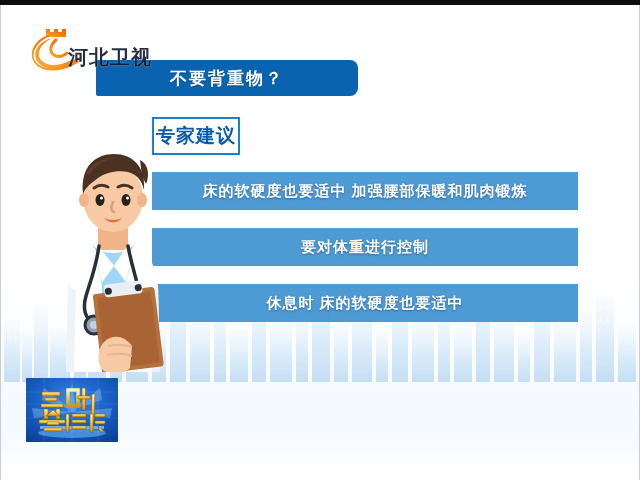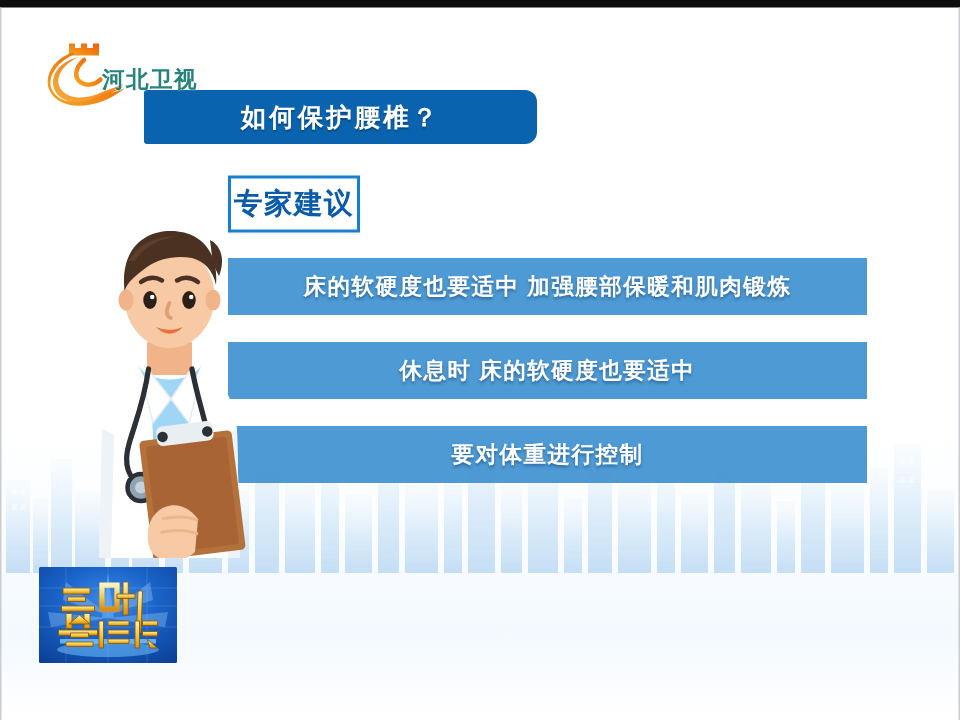--- a/index.html
+++ b/index.html
@@ -42,22 +42,22 @@
     z-index:0;
   }
 
   
   .channel-logo{
     position:absolute;left:26px;top:26px;width:108px;height:48px;z-index:30;
   }
   .channel-logo svg{display:block;}
   .channel-logo-text{
     position:absolute;left:42px;top:18px;
-    font-size:15px;font-weight:700;letter-spacing:1px;
-    color:#0f766e;opacity:.9;
+    font-size:20px;font-weight:700;letter-spacing:1px;
+    color:#0f172a;opacity:.9;
     text-shadow:0 0 1px rgba(255,255,255,.9);
     white-space:nowrap;
   }
 
   
   .title-banner{
     position:absolute;left:96px;top:60px;
     width:262px;height:36px;
     background:#0a63ae;
     border-radius:2px 8px 8px 2px;
@@ -214,36 +214,36 @@
                C44 44 24 48 13 41 C1 33 4 16 22 9 Z" fill="url(#lg)"></path>
       <path d="M26 12 C14 18 10 28 15 34 C21 41 33 40 43 35 L57 30 L40 40
                C28 46 13 42 10 33 C7 23 15 15 26 12 Z" fill="url(#lg)" opacity=".9"></path>
 
       <path d="M30 14 C24 19 23 26 28 29 C32 32 38 30 41 27" fill="none" stroke="url(#lg)" stroke-width="3" stroke-linecap="round"></path>
     </svg>
     <div class="channel-logo-text">河北卫视</div>
   </div>
 
   <div class="title-banner">
-    <span class="tb-text">如何保护腰椎？</span>
+    <span class="tb-text">不要背重物？</span>
   </div>
 
   <div class="advice-chip">
     <span class="ac-text">专家建议</span>
   </div>
 
   <div class="rows">
     <div class="advice-row">
       <span class="row-text">床的软硬度也要适中  加强腰部保暖和肌肉锻炼</span>
     </div>
     <div class="advice-row">
-      <span class="row-text">休息时  床的软硬度也要适中</span>
+      <span class="row-text">要对体重进行控制</span>
     </div>
     <div class="advice-row">
-      <span class="row-text">要对体重进行控制</span>
+      <span class="row-text">休息时  床的软硬度也要适中</span>
     </div>
   </div>
 
   <div class="doctor">
     <svg width="122" height="232" viewBox="0 0 122 232" xmlns="http://www.w3.org/2000/svg">
 
       <path d="M46 88 h30 v22 h-30 z" fill="#f0b488"></path>
 
       <path d="M40 104 C48 116 74 116 82 104 L82 170 L40 170 Z" fill="#9fd6f5"></path>
 

